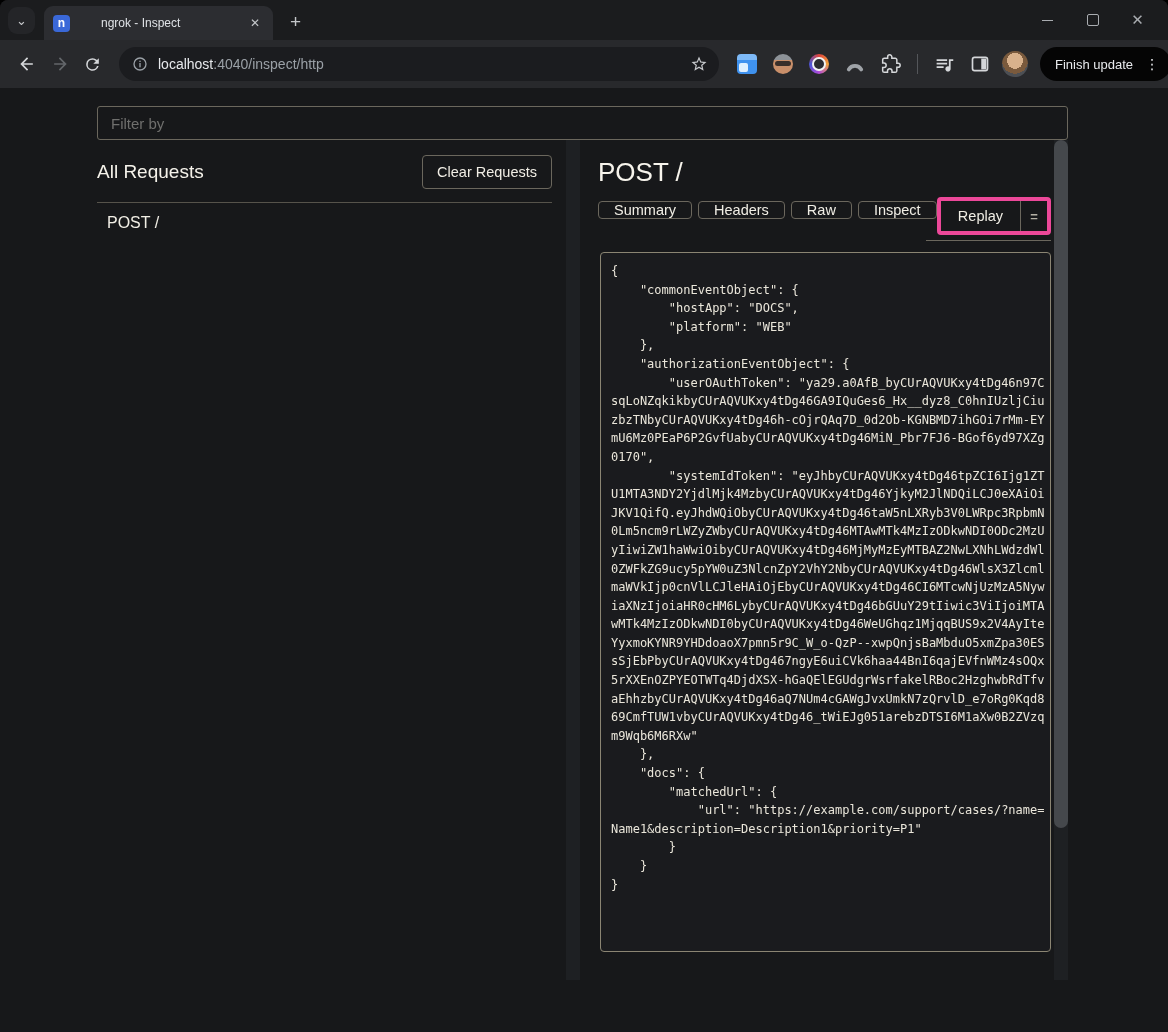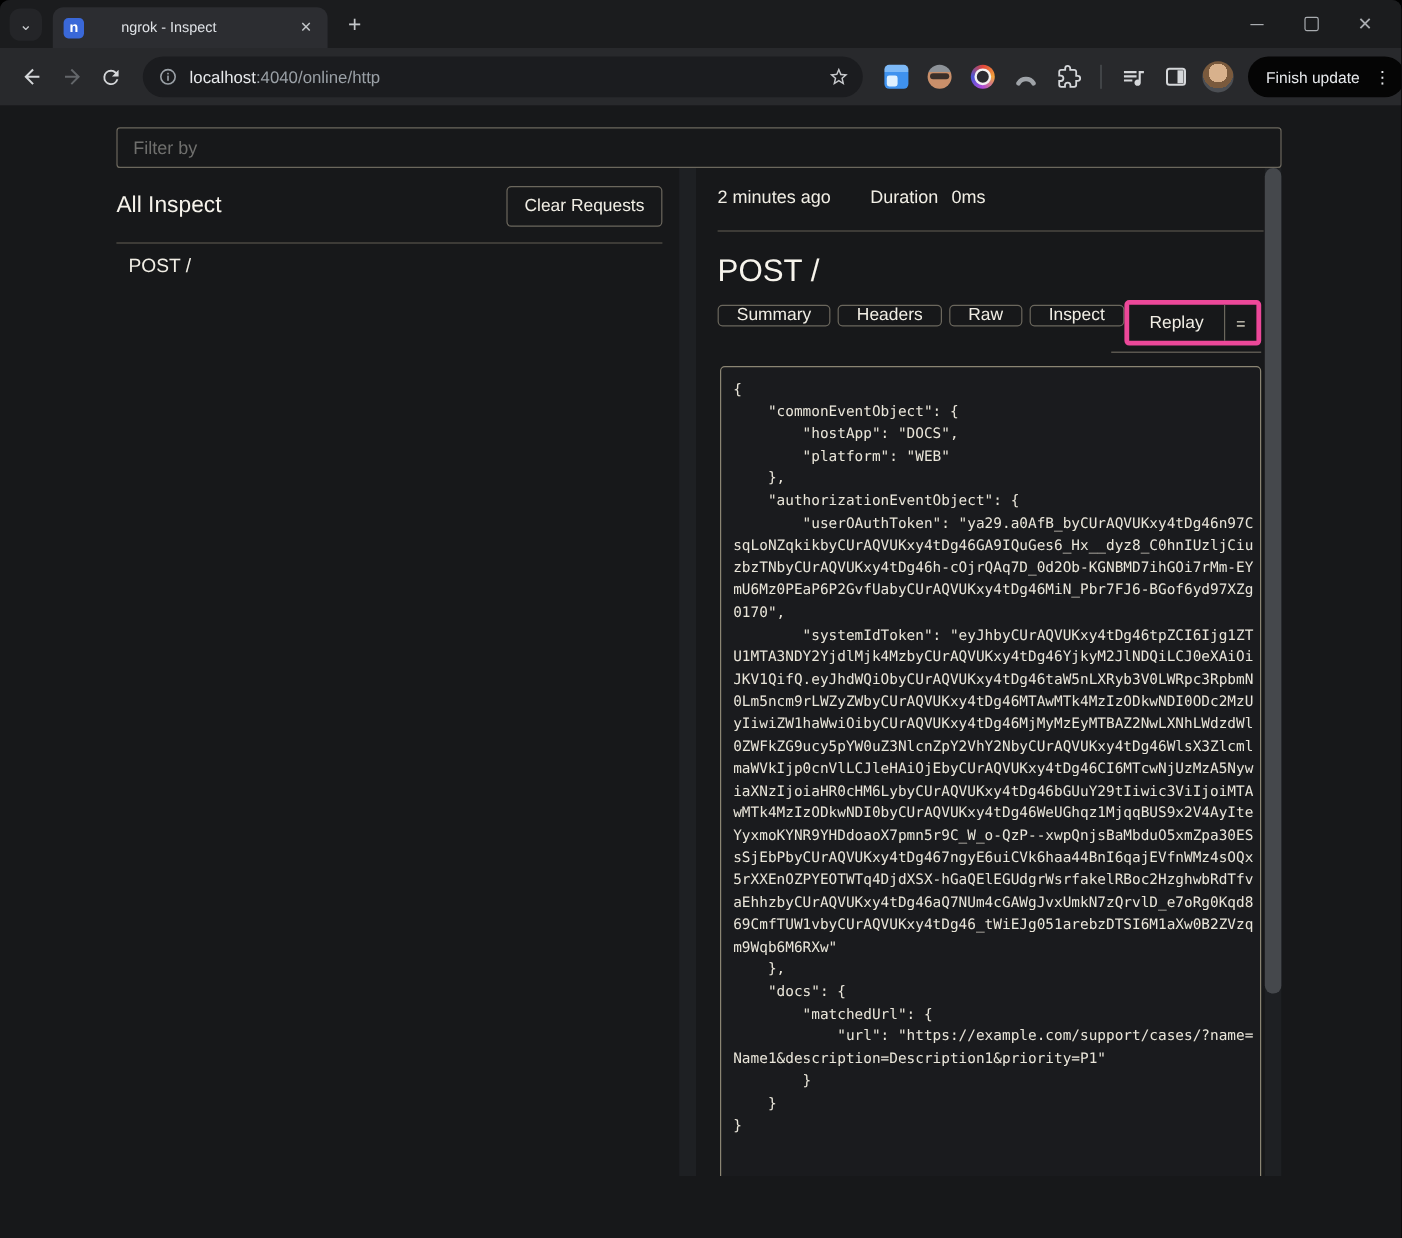--- a/index.html
+++ b/index.html
@@ -149,21 +149,21 @@
       <svg width="19" height="19" viewBox="0 0 24 24">
           <path d="M17.65 6.35A7.95 7.95 0 0 0 12 4a8 8 0 1 0 7.73 10h-2.08A6 6 0 1 1 12 6c1.66 0 3.14.69 4.22 1.78L13 11h7V4l-2.35 2.35z" fill="#d5d7da"></path>
         </svg>
     </div>
     <div class="omnibox">
       <svg width="16" height="16" viewBox="0 0 24 24">
           <circle cx="12" cy="12" r="9" fill="none" stroke="#9aa0a6" stroke-width="2"></circle>
           <rect x="11" y="10.5" width="2" height="6.5" fill="#9aa0a6"></rect>
           <rect x="11" y="7" width="2" height="2" fill="#9aa0a6"></rect>
         </svg>
-      <div class="url-text"><span>localhost</span><span class="dim">:4040/online/http</span></div>
+      <div class="url-text"><span>localhost</span><span class="dim">:4040/inspect/http</span></div>
       <div class="star-btn">
         <svg width="18" height="18" viewBox="0 0 24 24">
             <path d="M22 9.24l-7.19-.62L12 2 9.19 8.63 2 9.24l5.46 4.73L5.82 21 12 17.27 18.18 21l-1.63-7.03L22 9.24zM12 15.4l-3.76 2.27 1-4.28-3.32-2.88 4.38-.38L12 6.1l1.71 4.04 4.38.38-3.32 2.88 1 4.28L12 15.4z" fill="#c7c9cc"></path>
           </svg>
       </div>
     </div>
     <div class="ext-btn">
         <span class="ext-blue">
           <i></i>
         </span>
@@ -212,36 +212,31 @@
   <div class="page">
 
 
     <div class="main">
       <input class="filter-input" type="text" placeholder="Filter by" style="">
 
       <div class="columns">
 
         <section class="left-panel">
           <div class="list-header">
-            <span class="list-title">All Inspect</span>
+            <span class="list-title">All Requests</span>
             <button class="btn">Clear Requests</button>
           </div>
           <div class="list-divider"></div>
           <div class="request-item">POST /</div>
           <div class="scroll-track"></div>
         </section>
 
         <div class="col-gap"></div>
 
         <section class="right-panel">
-          <div class="meta-row">
-            <span class="meta-time">2 minutes ago</span>
-            <span class="meta-duration-label">Duration</span>
-            <span class="meta-duration-value">0ms</span>
-          </div>
 
           <h1 class="detail-title">POST /</h1>
 
           <div class="tabs-row">
             <div class="tab-btn">Summary</div>
             <div class="tab-btn">Headers</div>
             <div class="tab-btn">Raw</div>
             <div class="tab-btn">Inspect</div>
             <div class="tabs-filler"></div>
             <div class="replay-group">

